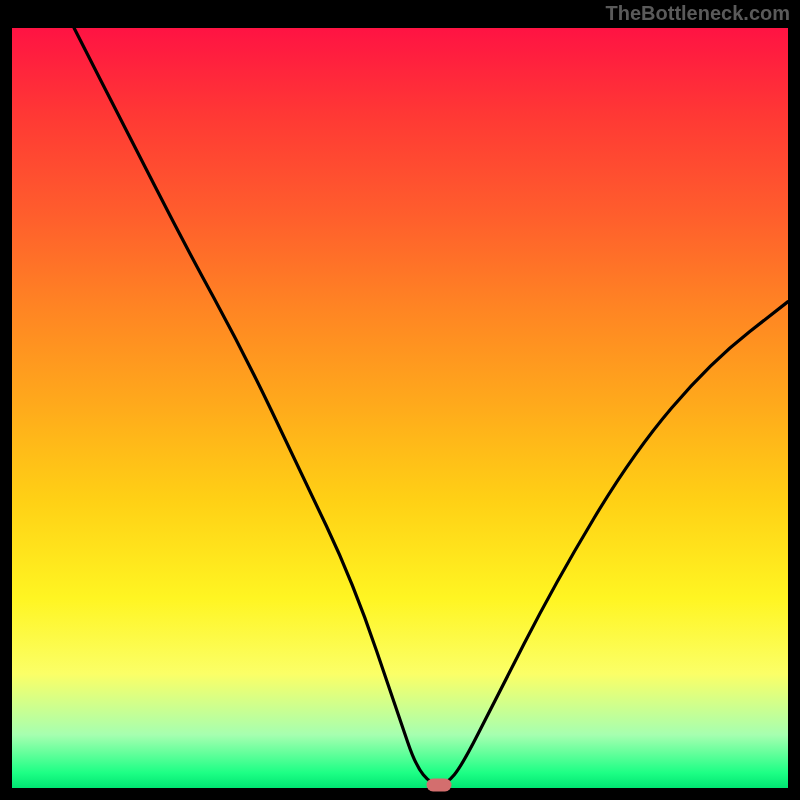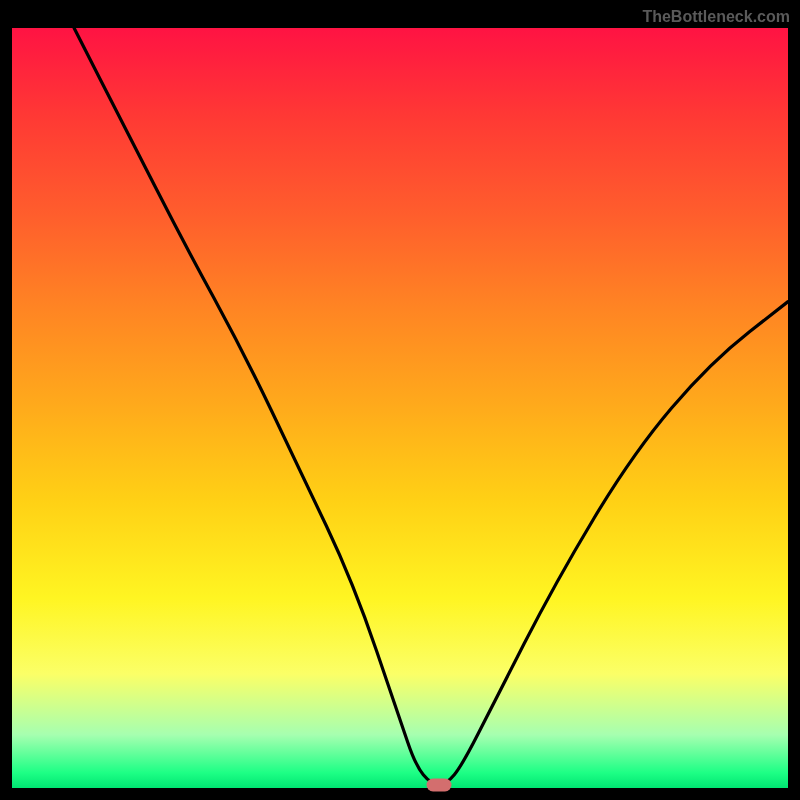--- a/index.html
+++ b/index.html
@@ -8,24 +8,24 @@
 
   .frame {
     width: 800px;
     height: 800px;
     background: #000;
     position: relative;
   }
 
   .watermark {
     position: absolute;
-    top: 8px;
+    top: 2px;
     right: 10px;
     color: #5a5a5a;
-    font-size: 16px;
+    font-size: 20px;
     font-weight: bold;
     z-index: 10;
   }
 
   .plot-area {
     position: absolute;
     left: 12px;
     top: 28px;
     width: 776px;
     height: 760px;

